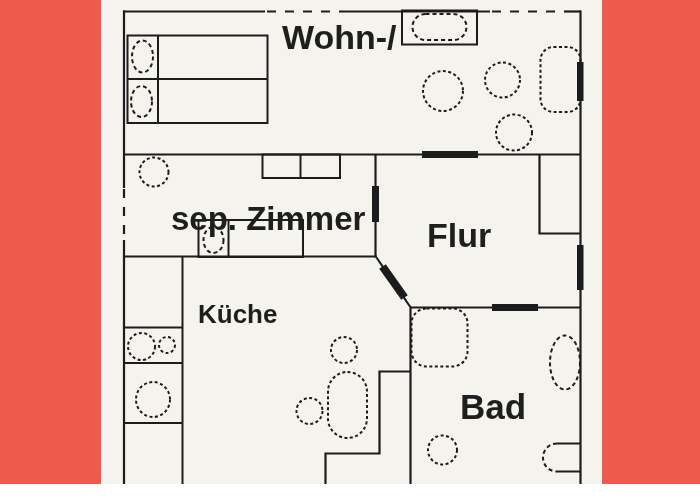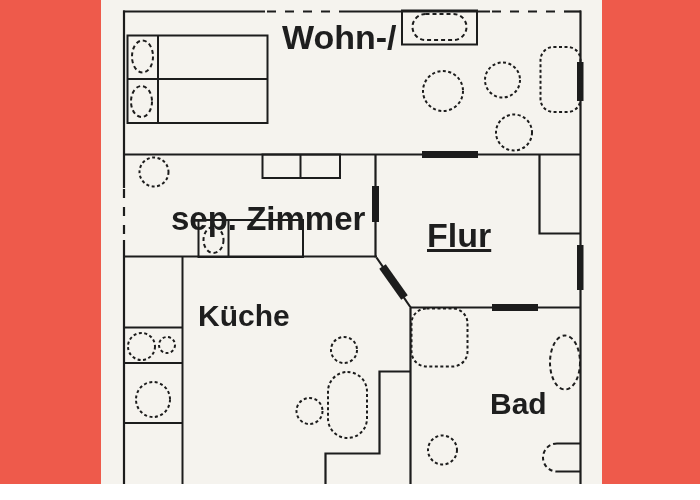--- a/index.html
+++ b/index.html
@@ -12,23 +12,23 @@
   .bar{fill:var(--ink,#1c1c1c);stroke:none;}
   .barline{stroke:var(--ink,#1c1c1c);stroke-width:8;fill:none;}
   .fur{stroke:var(--ink,#1c1c1c);stroke-width:2;fill:none;}
   .rough{stroke:var(--ink,#1c1c1c);stroke-width:2;fill:none;stroke-dasharray:3 2.5;}
   .dash{stroke:var(--ink,#1c1c1c);stroke-width:2;fill:none;stroke-dasharray:4 3;}
   .artifact{fill:var(--artifact,#dad7d1);opacity:.9;}
   .label{position:absolute;color:var(--text,#1e1e1e);font-weight:700;white-space:nowrap;}
   .label span{display:block;}
   .lbl-wohn{left:282px;top:20px;font-size:34px;line-height:34.5px;}
   .lbl-sep{left:171px;top:200px;font-size:33px;text-align:center;}
-  .lbl-flur{left:427px;top:216px;font-size:34px;text-decoration:underline;}
-  .lbl-kueche{left:198px;top:299px;font-size:30px;}
-  .lbl-bad{left:490px;top:387px;font-size:30px;}
+  .lbl-flur{left:427px;top:216px;font-size:34px;}
+  .lbl-kueche{left:198px;top:299px;font-size:26px;}
+  .lbl-bad{left:460px;top:387px;font-size:35px;}
 </style>
 </head>
 <body>
 
 <div class="stage">
   <div class="paper"></div>
 
   <svg width="700" height="500" viewBox="0 0 700 500">
 
     <g>

